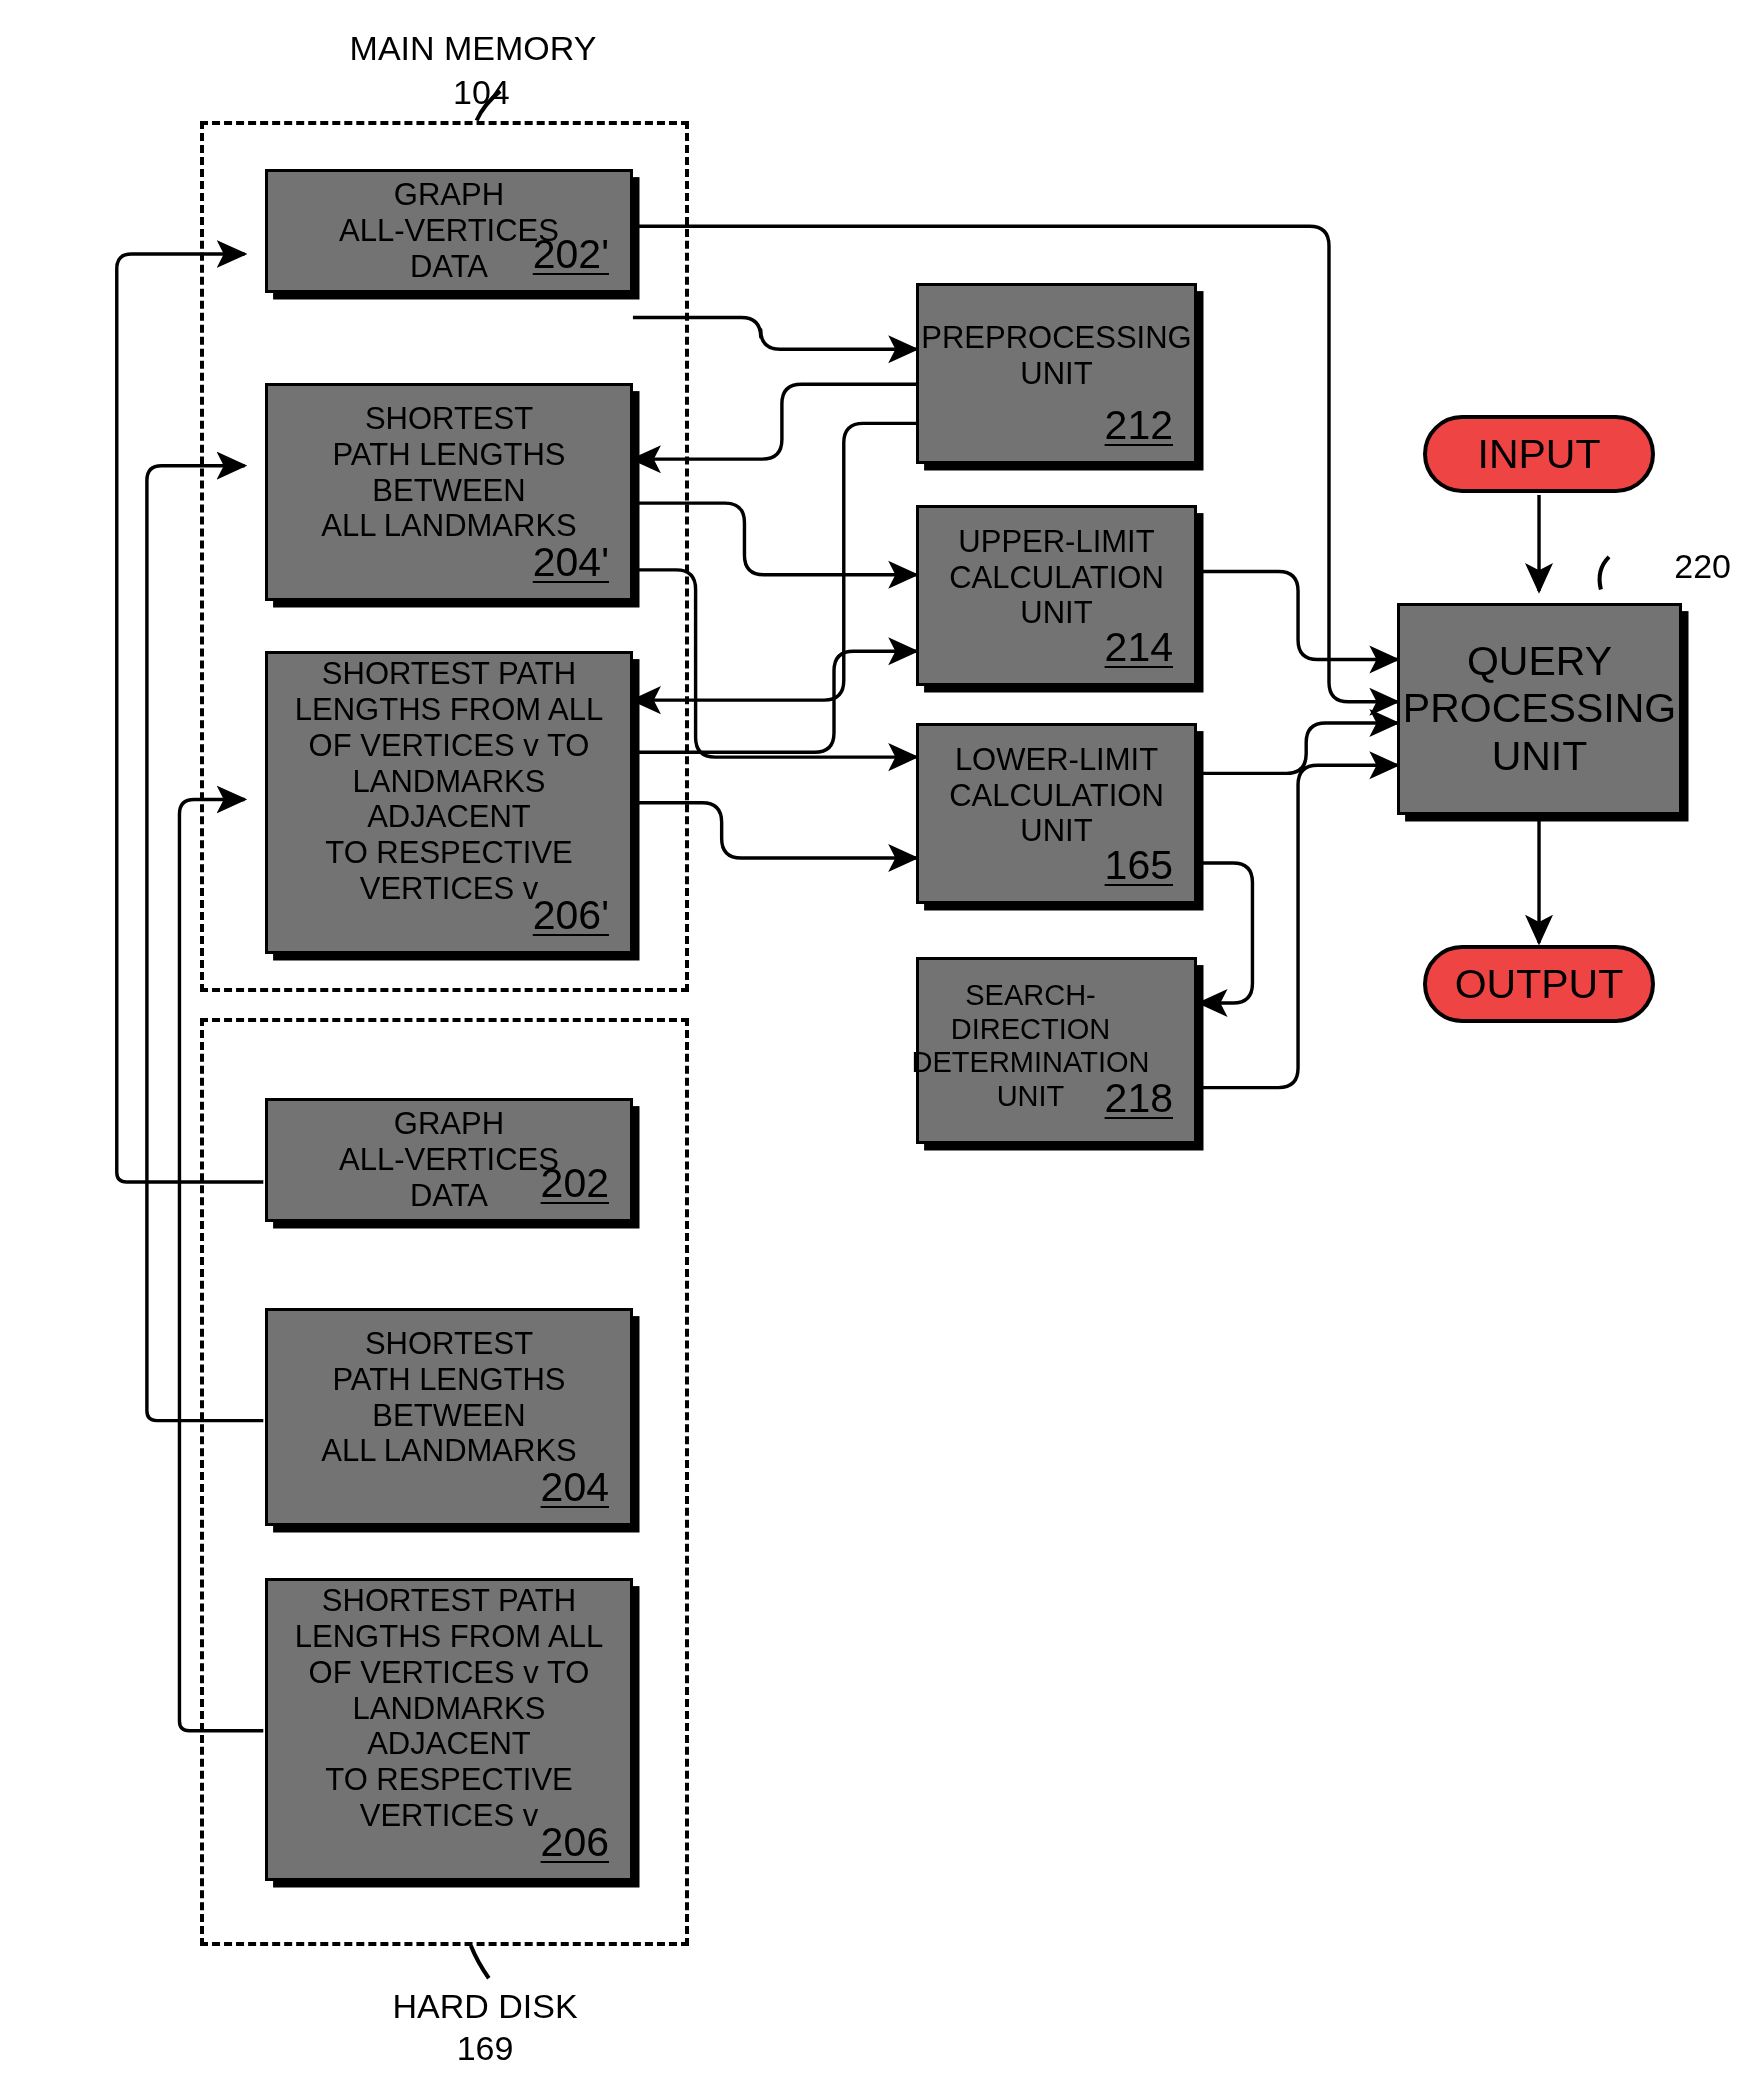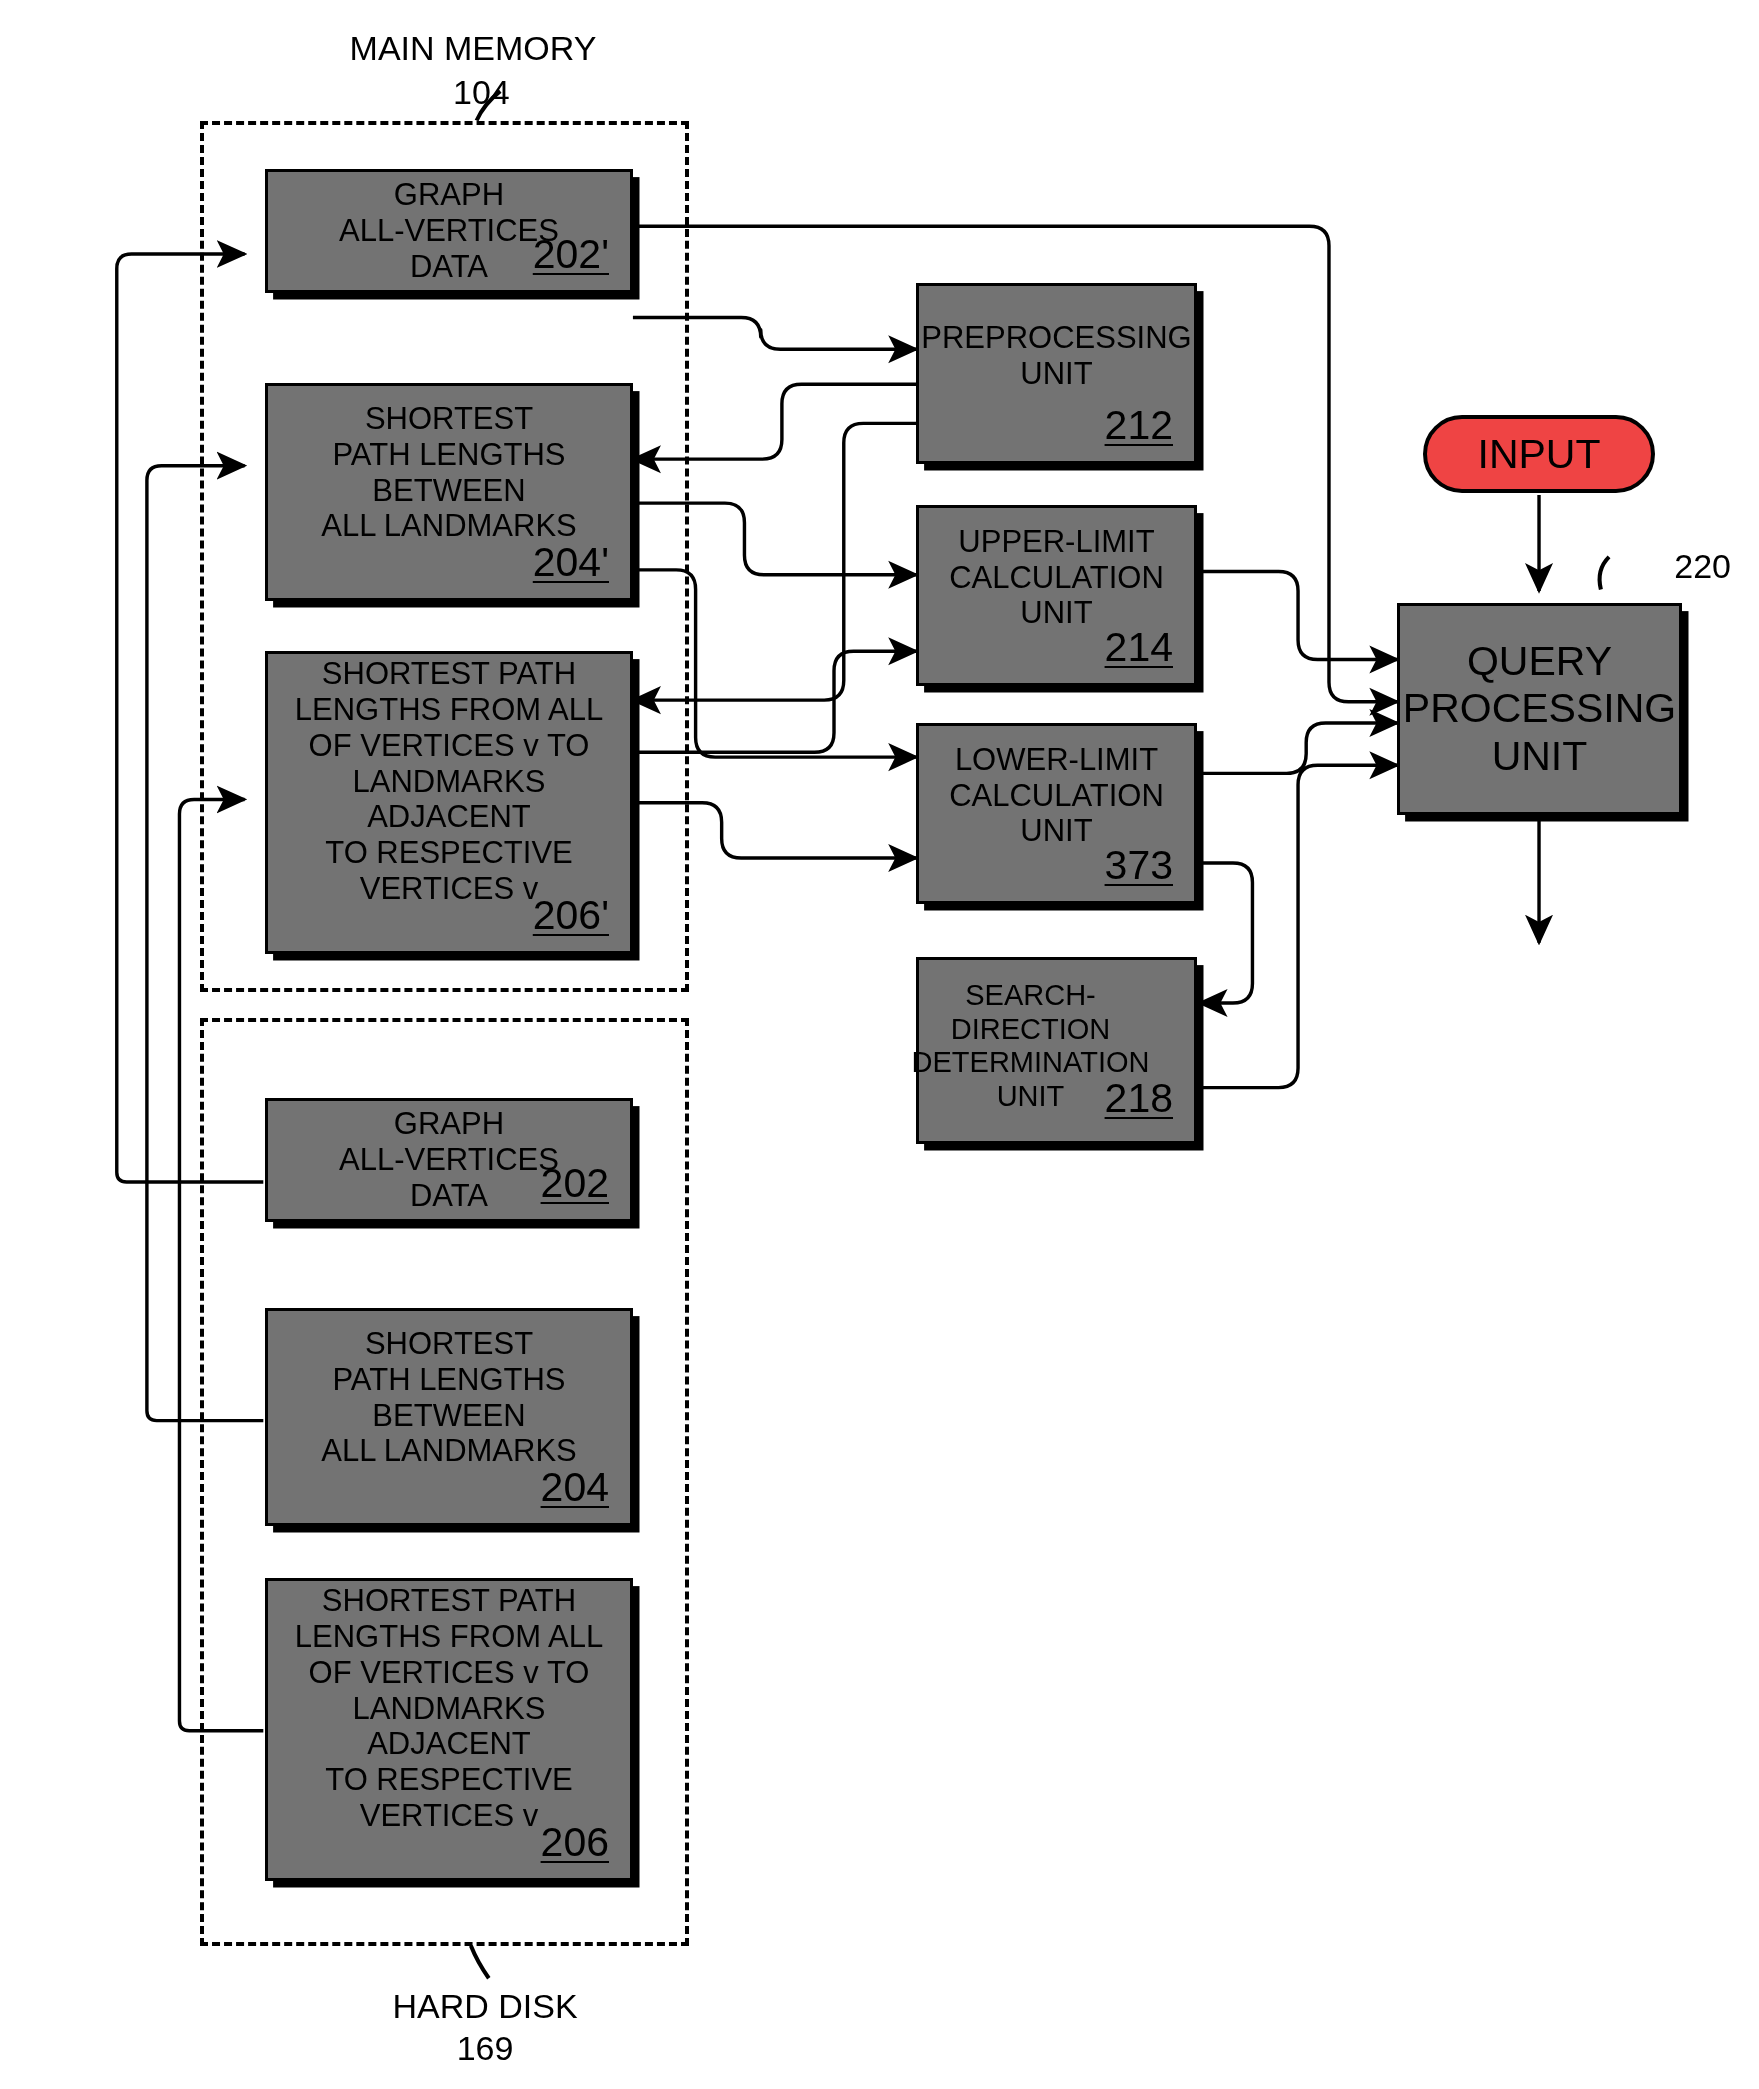--- a/index.html
+++ b/index.html
@@ -192,21 +192,21 @@
     <span class="lines">UPPER-LIMIT
 CALCULATION
 UNIT</span>
     <span class="dataref t40">214</span>
   </div>
 
   <div class="block t38" style="left:916px;top:723px;width:281px;height:181px;padding-bottom:36px;">
     <span class="lines">LOWER-LIMIT
 CALCULATION
 UNIT</span>
-    <span class="dataref t40">373</span>
+    <span class="dataref t40">165</span>
   </div>
 
   <div class="block t36" style="left:916px;top:957px;width:281px;height:187px;padding-bottom:8.1px;padding-right:52px;">
     <span class="lines">SEARCH-
 DIRECTION
 DETERMINATION
 UNIT</span>
     <span class="dataref t40" style="bottom:18px;right:21px;">218</span>
   </div>
 
@@ -216,15 +216,18 @@
 
   <div class="block t40" style="left:1397px;top:603px;width:285px;height:212px;">
     <span class="lines">QUERY
 PROCESSING
 UNIT</span>
   </div>
   <div class="caption t42" style="left:1601px;top:547px;width:130px;text-align:right;">
     <span>220</span>
   </div>
 
+  <div class="term t40" style="left:1423px;top:945px;width:232px;height:78px;">
+    <span>OUTPUT</span>
+  </div>
 
 </div>
 
 
 </body></html>

